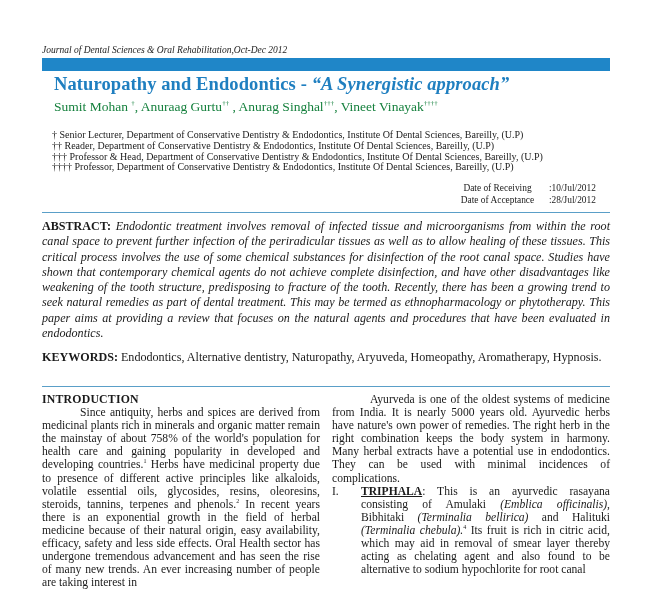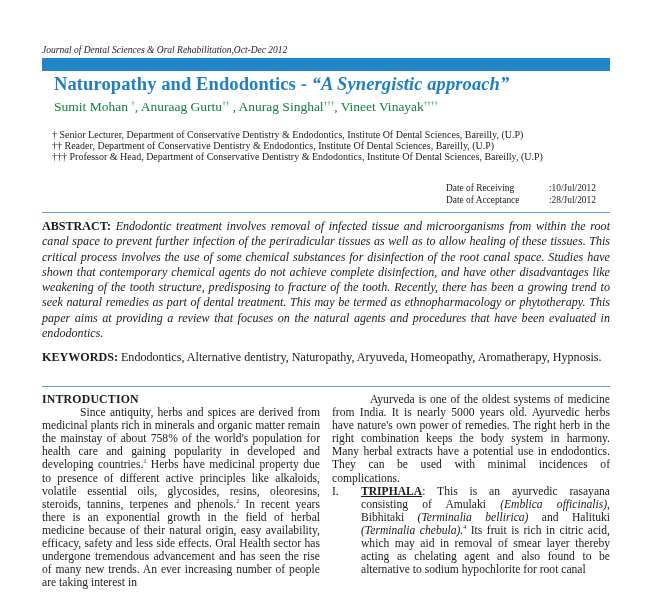--- a/index.html
+++ b/index.html
@@ -71,21 +71,21 @@
       white-space: nowrap;
     }
     .dates {
       position: absolute;
       top: 183px;
       left: 404px;
       font-size: 9.4px;
       line-height: 11.5px;
     }
     .dates .row { display: flex; }
-    .dates .label { width: 103px; }
+    .dates .label { width: 103px; text-align: center; }
     .rule {
       position: absolute;
       left: 0;
       width: 568px;
       height: 1px;
       background: #5a9fc8;
     }
     .abstract {
       position: absolute;
       top: 219px;
@@ -161,20 +161,21 @@
   </div>
 
   <div class="authors">
     <span>Sumit Mohan </span><sup>†</sup><span>, Anuraag Gurtu</span><sup>††</sup><span> , Anurag Singhal</span><sup>†††</sup><span>, Vineet Vinayak</span><sup>††††</sup>
   </div>
 
   <div class="affiliations">
     <div>† Senior Lecturer, Department of Conservative Dentistry &amp; Endodontics, Institute Of Dental Sciences, Bareilly, (U.P)</div>
     <div>†† Reader, Department of Conservative Dentistry &amp; Endodontics, Institute Of Dental Sciences, Bareilly, (U.P)</div>
     <div>††† Professor &amp; Head, Department of Conservative Dentistry &amp; Endodontics, Institute Of Dental Sciences, Bareilly, (U.P)</div>
+    <div>†††† Professor, Department of Conservative Dentistry &amp; Endodontics, Institute Of Dental Sciences, Bareilly, (U.P)</div>
   </div>
 
   <div class="dates">
     <div class="row">
       <span class="label">Date of Receiving</span>
       <span>:10/Jul/2012</span>
     </div>
     <div class="row">
       <span class="label">Date of Acceptance</span>
       <span>:28/Jul/2012</span>

